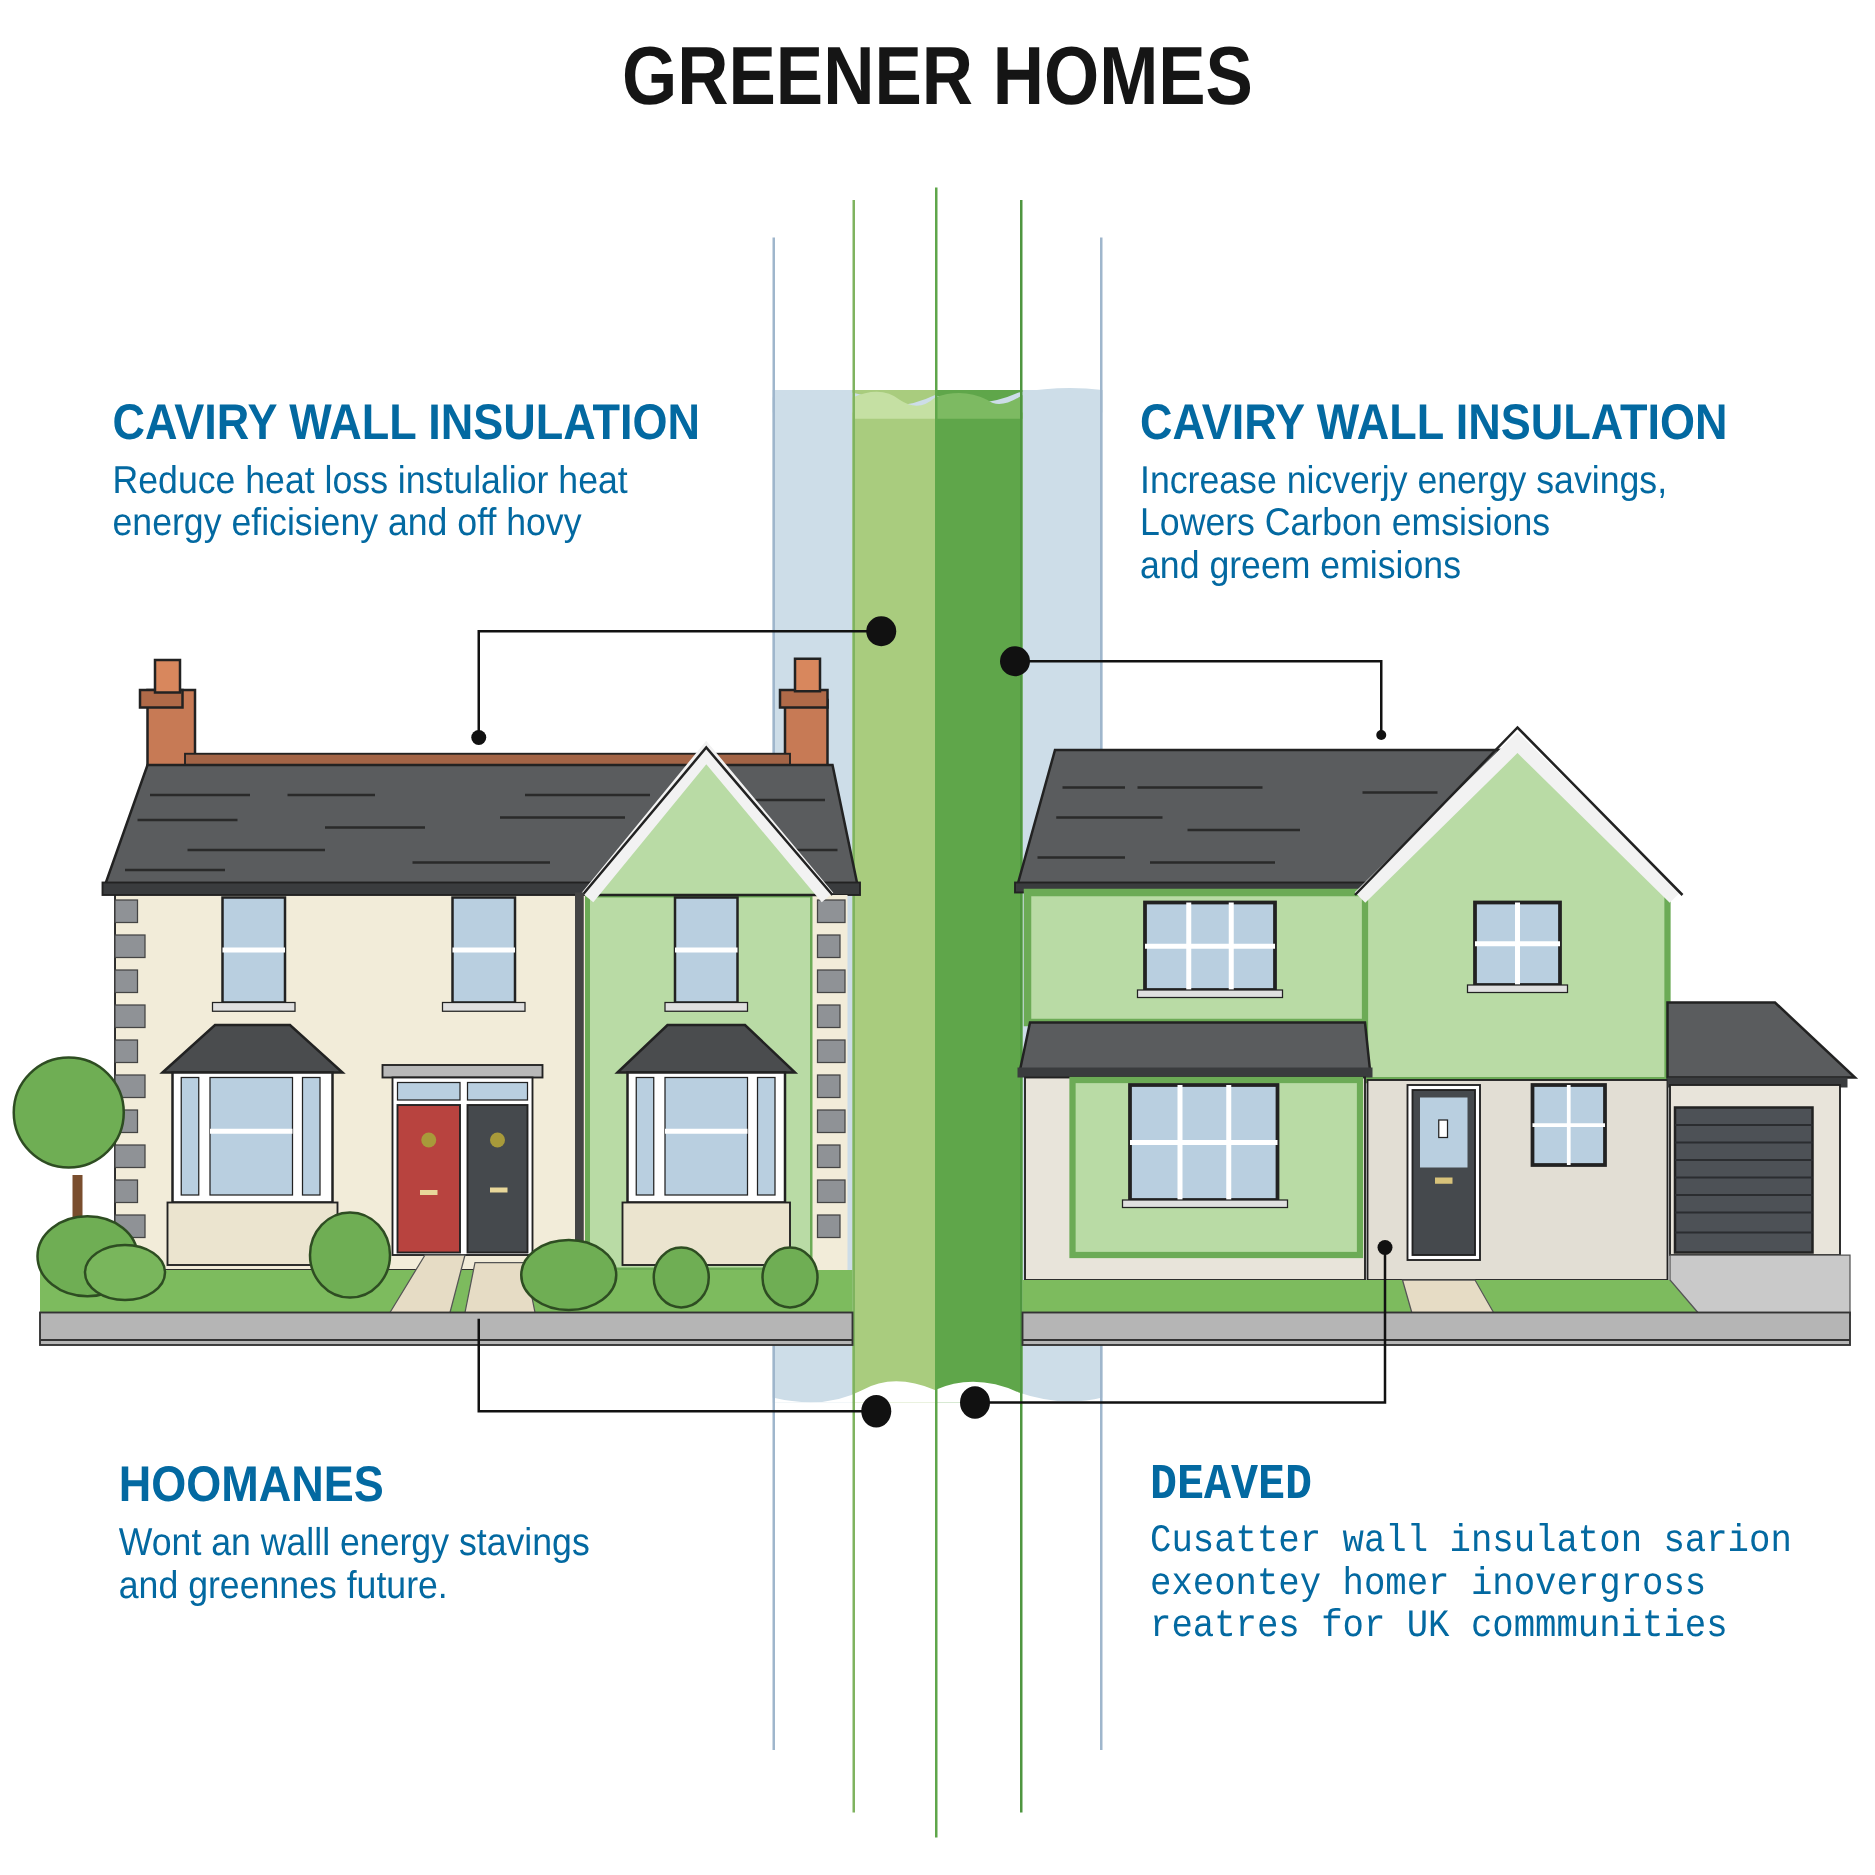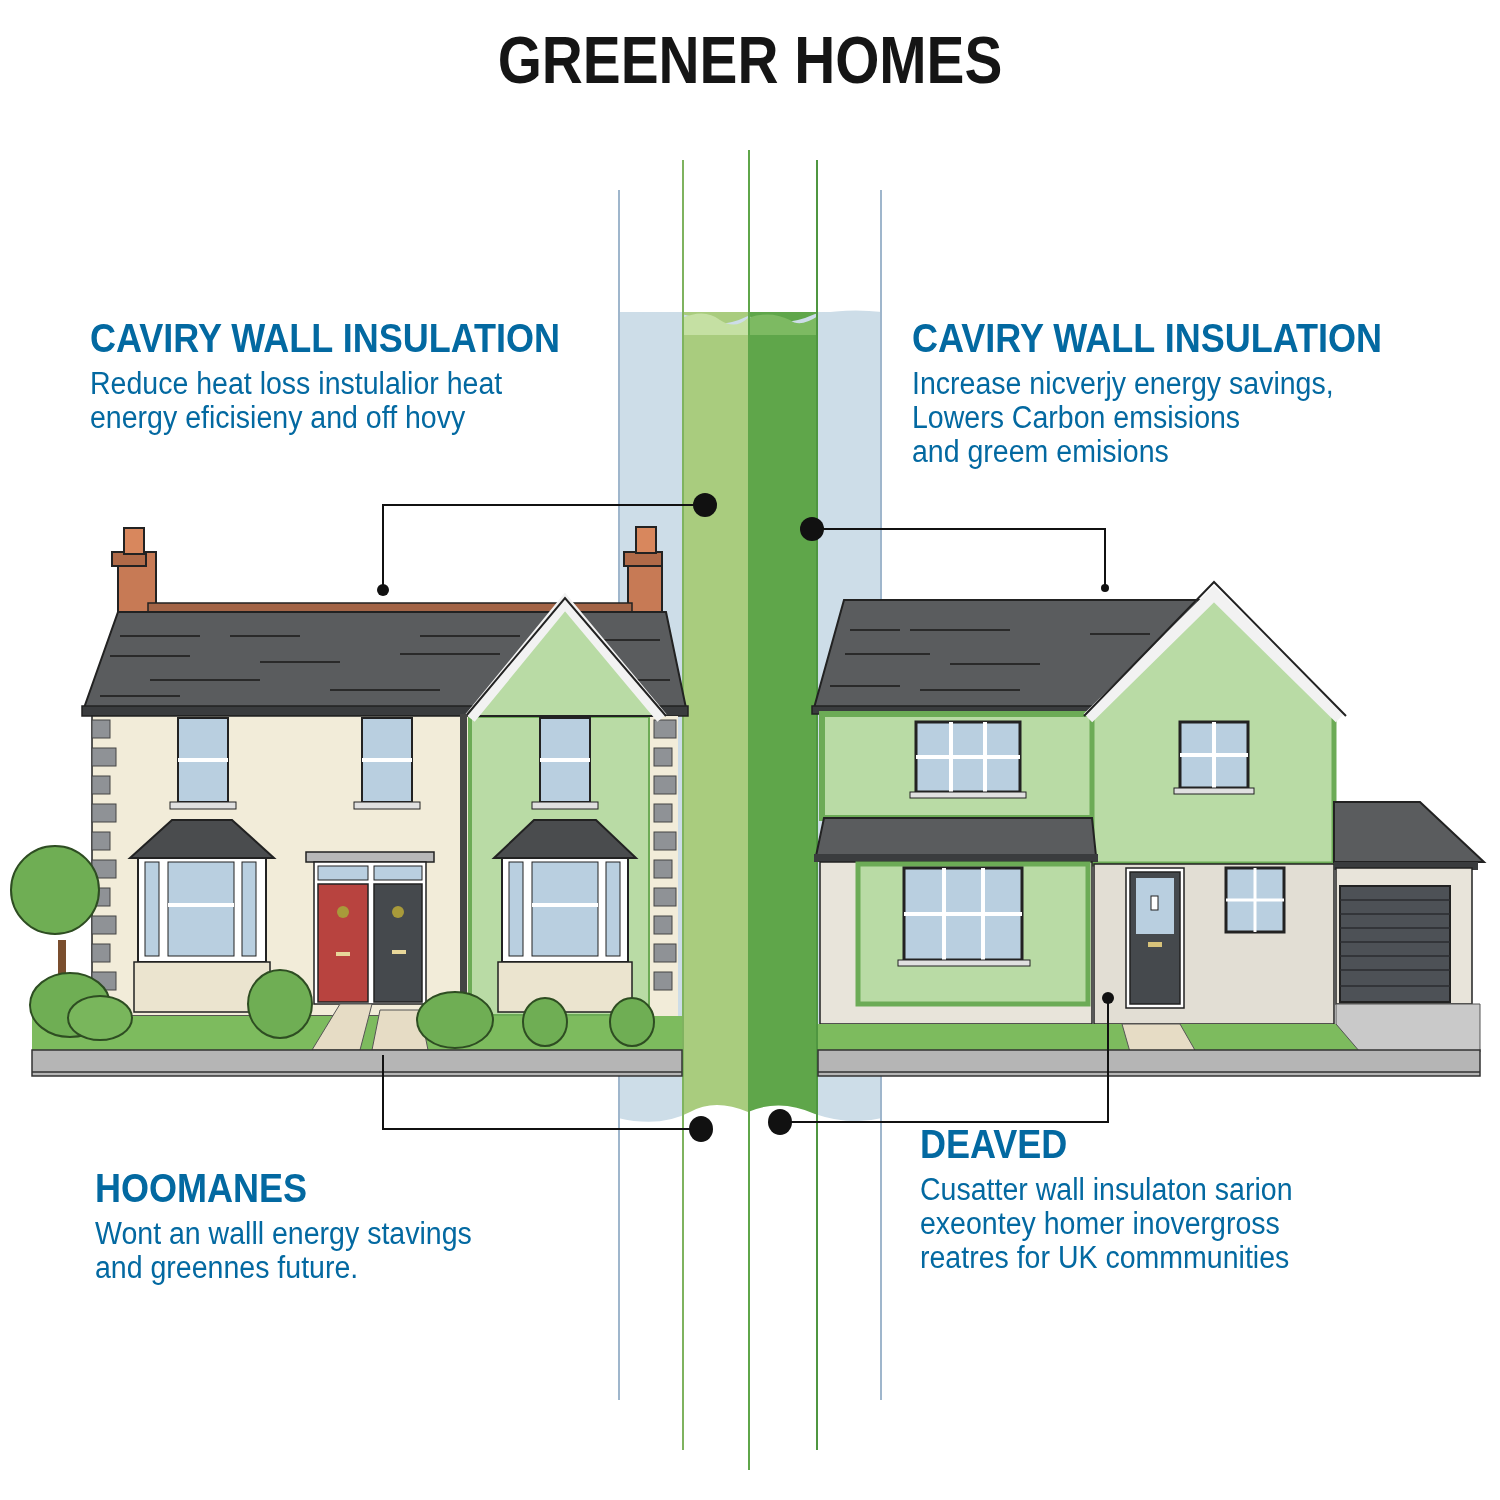--- a/index.html
+++ b/index.html
@@ -256,20 +256,20 @@
 </div>
 
 <div class="block" style="left:95px; top:1166px;">
   <h2>HOOMANES</h2>
   <p>
     <span>Wont an walll energy stavings</span>
     <span>and greennes future.</span>
   </p>
 </div>
 
-<div class="block" style="left:920px; top:1122px;">
+<div class="block" style="left:920px; top:1166px;font-family:Liberation Mono, monospace;">
   <h2>DEAVED</h2>
   <p>
     <span>Cusatter wall insulaton sarion</span>
     <span>exeontey homer inovergross</span>
     <span>reatres for UK commmunities</span>
   </p>
 </div>
 
 </body></html>

